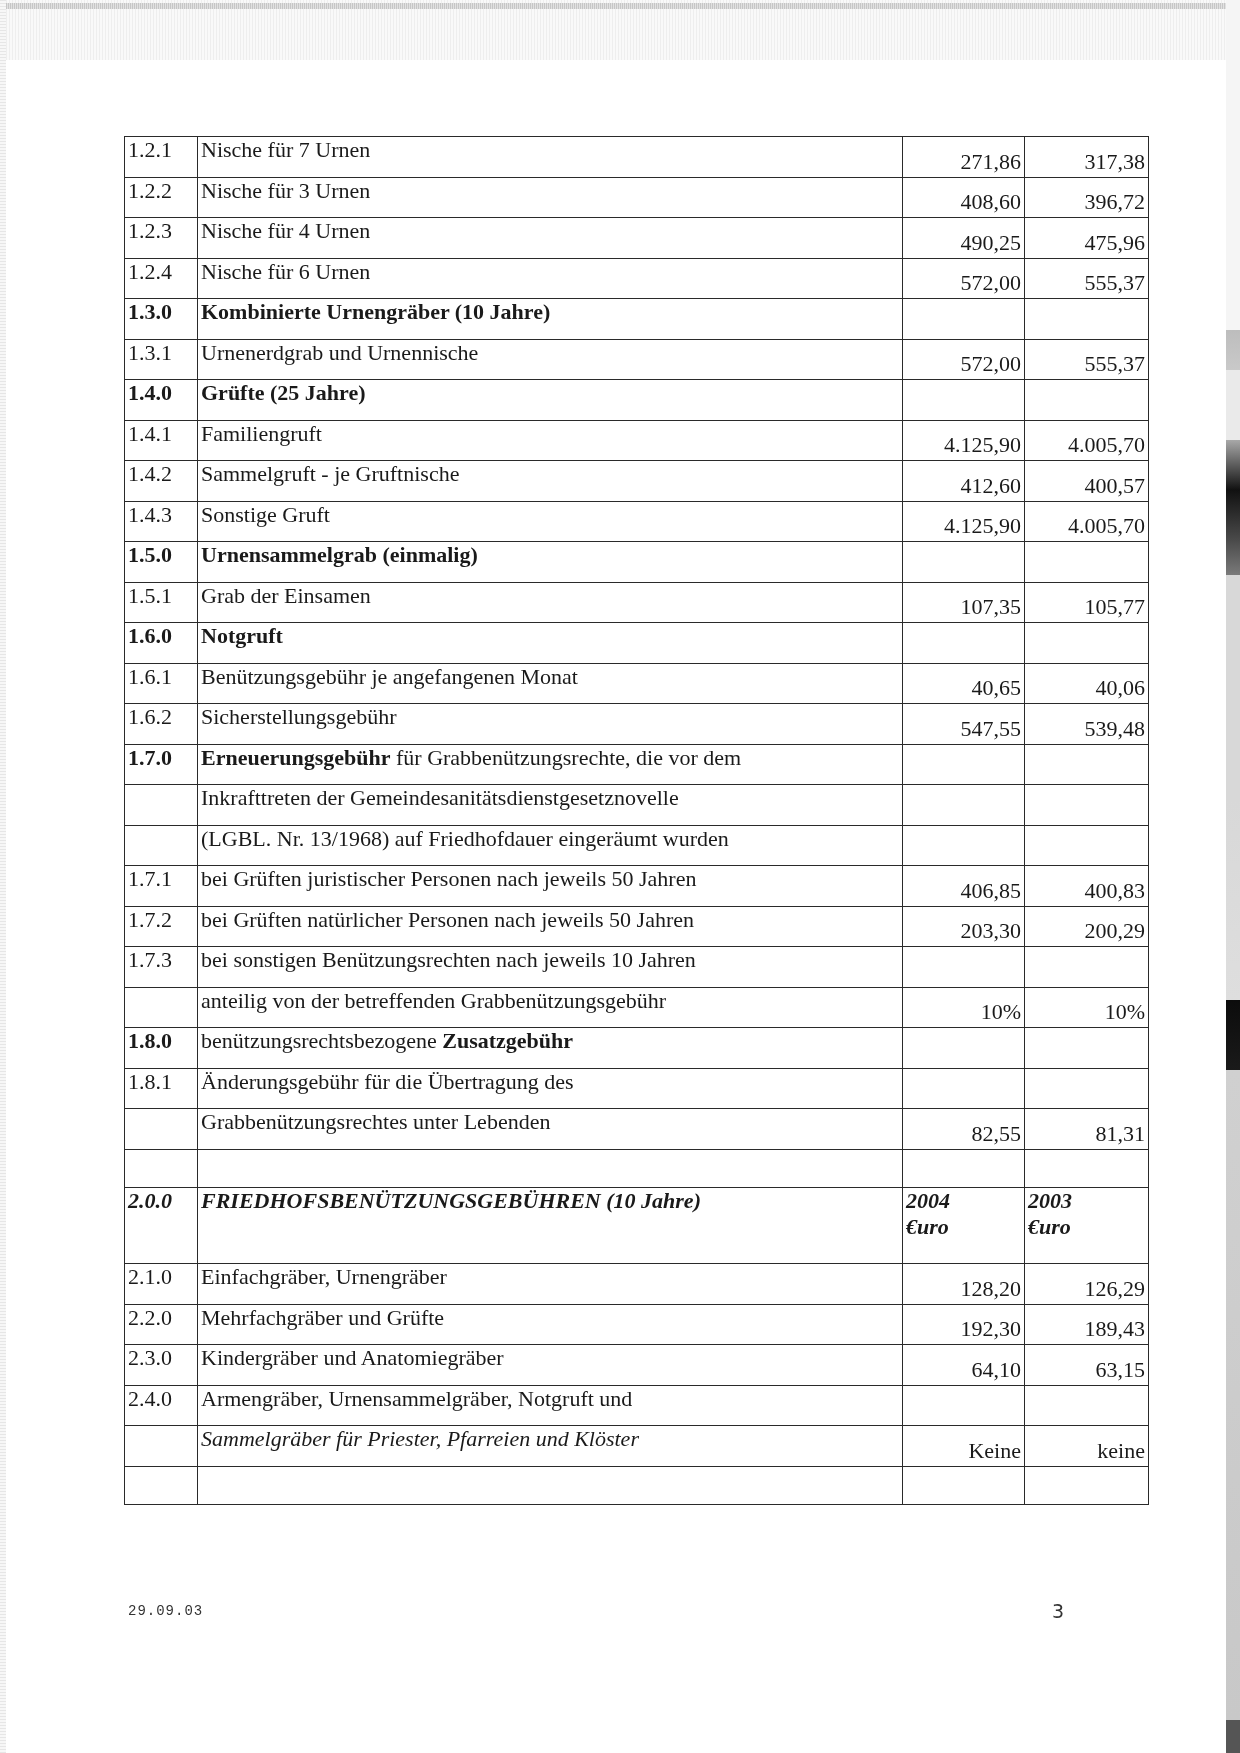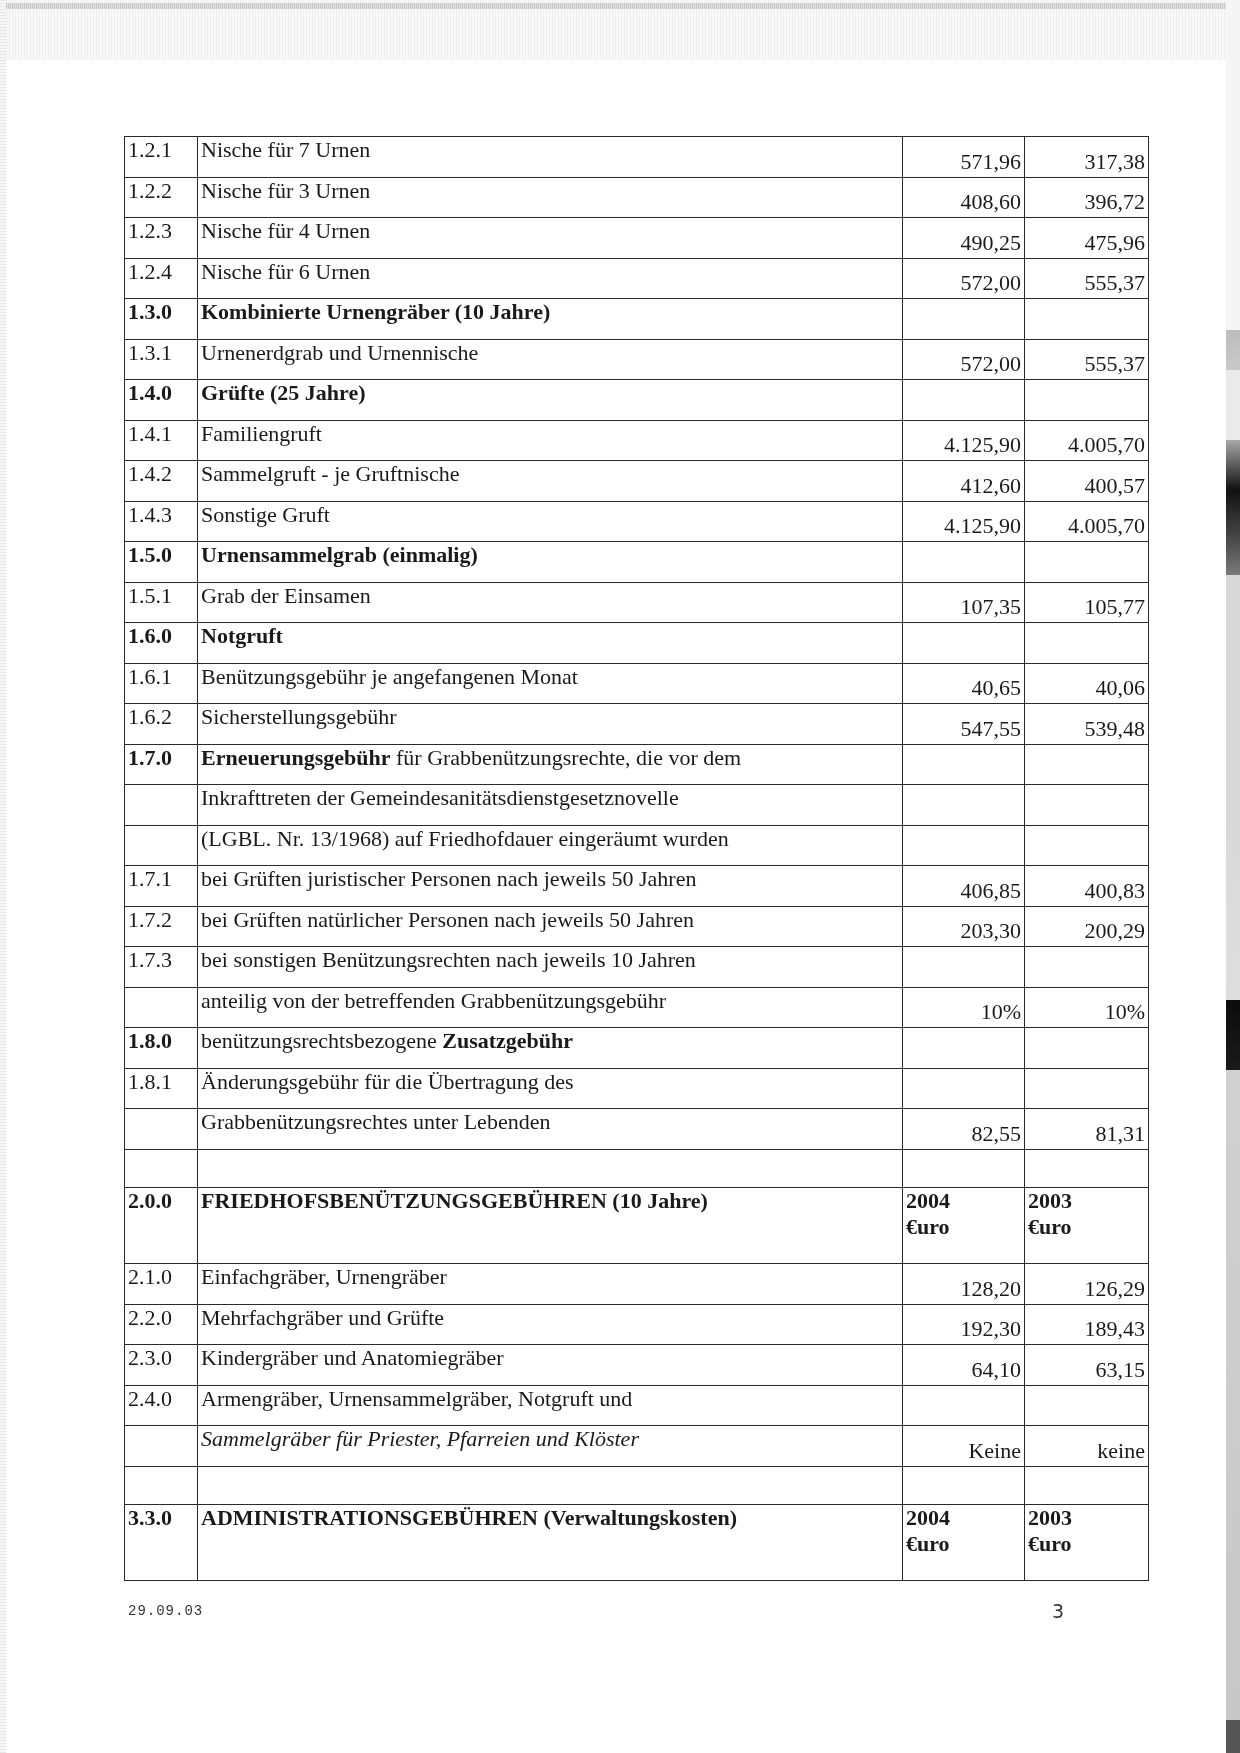--- a/index.html
+++ b/index.html
@@ -41,21 +41,21 @@
     height: 37.5px; padding: 0 3px;
     vertical-align: top; line-height: 26px;
     white-space: nowrap; overflow: hidden;
   }
   table.fees td.num { text-align: right; vertical-align: bottom; padding-bottom: 2px; }
   table.fees td.code { padding-left: 3px; }
   table.fees tr.thin td { border-top-color: #8a8a8a; }
   .b { font-weight: bold; }
   .i { font-style: italic; }
   td.hdr { font-weight: bold; vertical-align: top; line-height: 37px; }
-  tr.tall td { height: 75px; }
+  tr.tall td { height: 75px; font-style: italic; }
   .footer-date {
     position: absolute; left: 128px; top: 1603px;
     font-family: Liberation Mono, monospace;
     font-size: 14px; color: #333; letter-spacing: 1px;
   }
   .footer-page {
     position: absolute; left: 1052px; top: 1600px;
     font-family: "DejaVu Sans", sans-serif; font-size: 19px; color: #333;
   }
 </style>
@@ -71,21 +71,21 @@
     <col style="width:73px">
     <col style="width:705px">
     <col style="width:122px">
     <col style="width:124px">
   </colgroup>
   <tbody id="tbody">
 
     <tr>
         <td class="code">1.2.1</td>
         <td>Nische für 7 Urnen</td>
-        <td class="num">571,96</td>
+        <td class="num">271,86</td>
         <td class="num">317,38</td>
       </tr>
     <tr class="thin">
         <td class="code">1.2.2</td>
         <td>Nische für 3 Urnen</td>
         <td class="num">408,60</td>
         <td class="num">396,72</td>
       </tr>
     <tr class="thin">
         <td class="code">1.2.3</td>
@@ -274,29 +274,17 @@
         <td class="num">Keine</td>
         <td class="num">keine</td>
       </tr>
     <tr>
         <td></td>
         <td></td>
         <td></td>
         <td></td>
       </tr>
 
-    <tr class="tall">
-      <td class="code b">3.3.0</td>
-      <td><span class="b">ADMINISTRATIONSGEBÜHREN</span><span class="b"> (Verwaltungskosten)</span></td>
-      <td class="hdr">
-          <div>2004</div>
-          <div>€uro</div>
-        </td>
-      <td class="hdr">
-          <div>2003</div>
-          <div>€uro</div>
-        </td>
-    </tr>
   </tbody>
 </table>
 
 <div class="footer-date">29.09.03</div>
 <div class="footer-page">3</div>
 
 </body></html>

